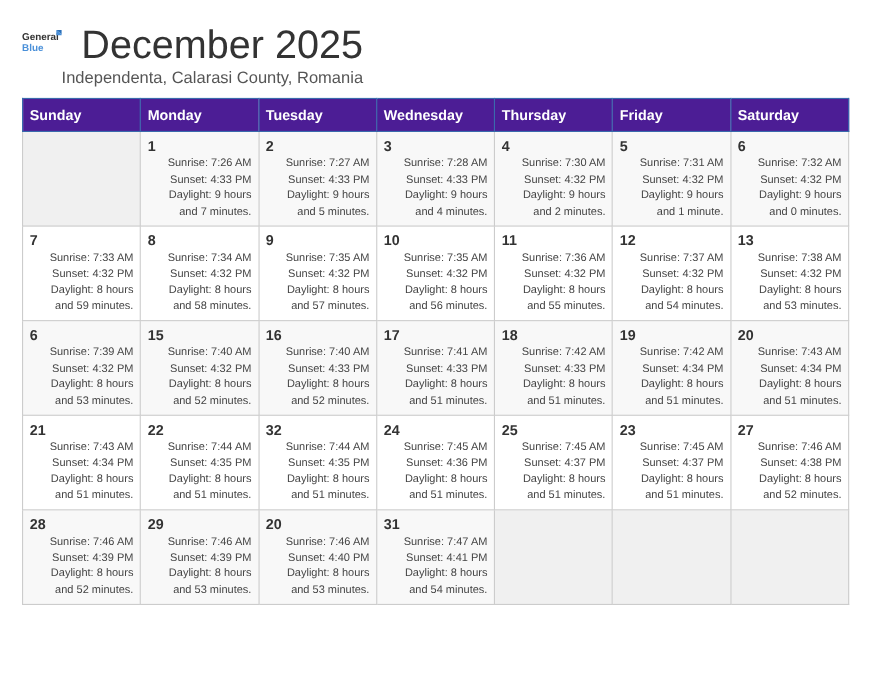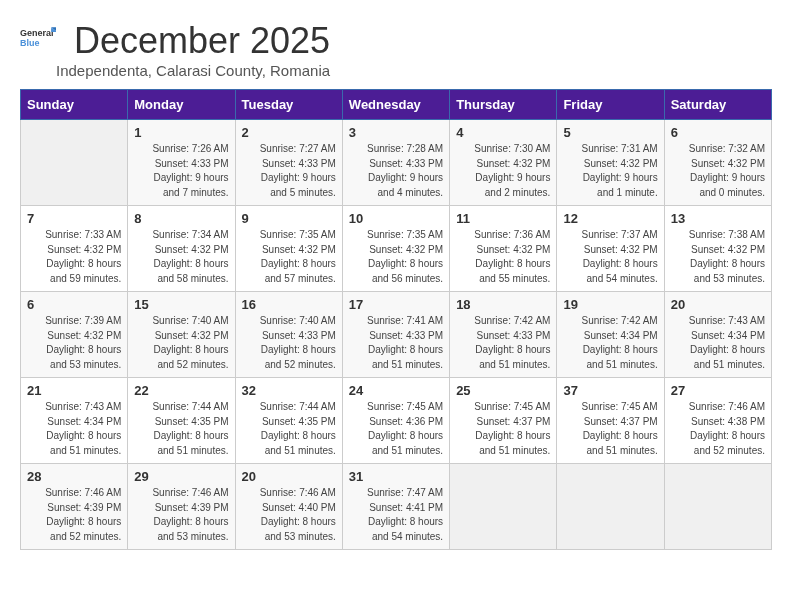--- a/index.html
+++ b/index.html
@@ -213,21 +213,21 @@
         </td>
         <td>
           <span class="day-number">24</span>
           <div class="day-detail">Sunrise: 7:45 AM<br>Sunset: 4:36 PM<br>Daylight: 8 hours and 51 minutes.</div>
         </td>
         <td>
           <span class="day-number">25</span>
           <div class="day-detail">Sunrise: 7:45 AM<br>Sunset: 4:37 PM<br>Daylight: 8 hours and 51 minutes.</div>
         </td>
         <td>
-          <span class="day-number">37</span>
+          <span class="day-number">23</span>
           <div class="day-detail">Sunrise: 7:45 AM<br>Sunset: 4:37 PM<br>Daylight: 8 hours and 51 minutes.</div>
         </td>
         <td>
           <span class="day-number">27</span>
           <div class="day-detail">Sunrise: 7:46 AM<br>Sunset: 4:38 PM<br>Daylight: 8 hours and 52 minutes.</div>
         </td>
       </tr>
       <tr>
         <td>
           <span class="day-number">28</span>

